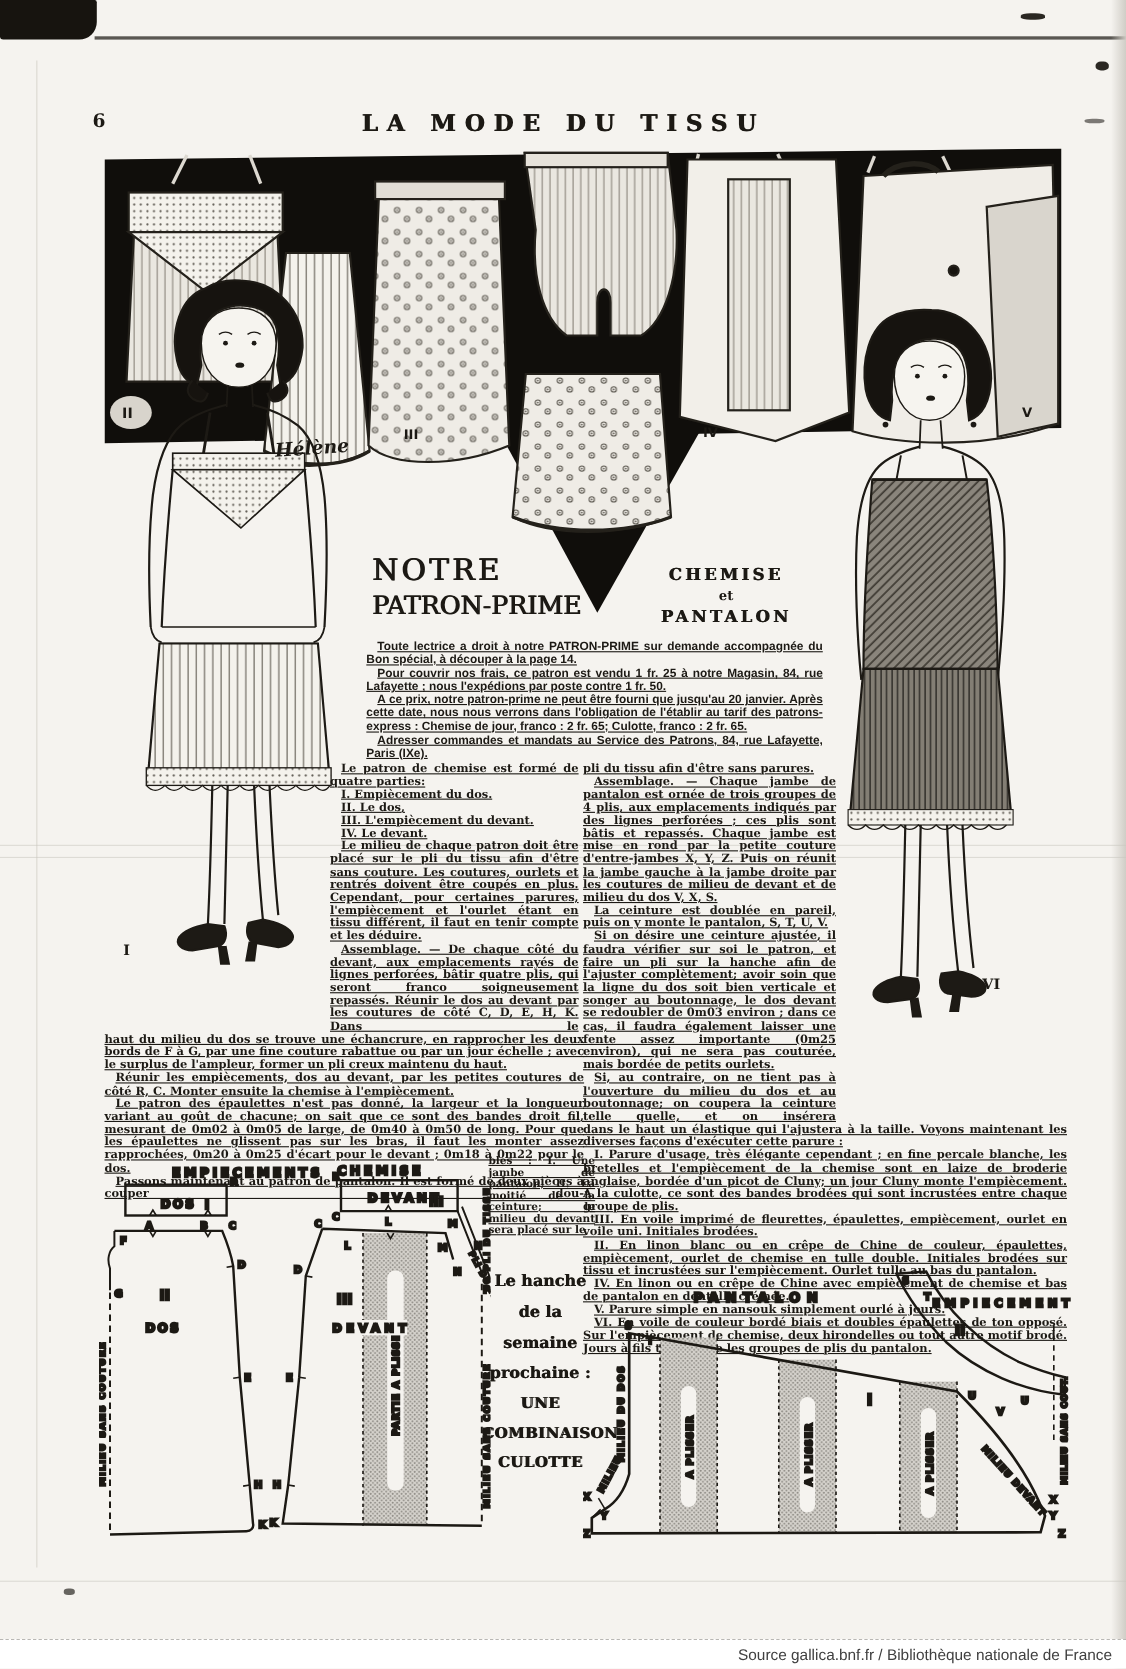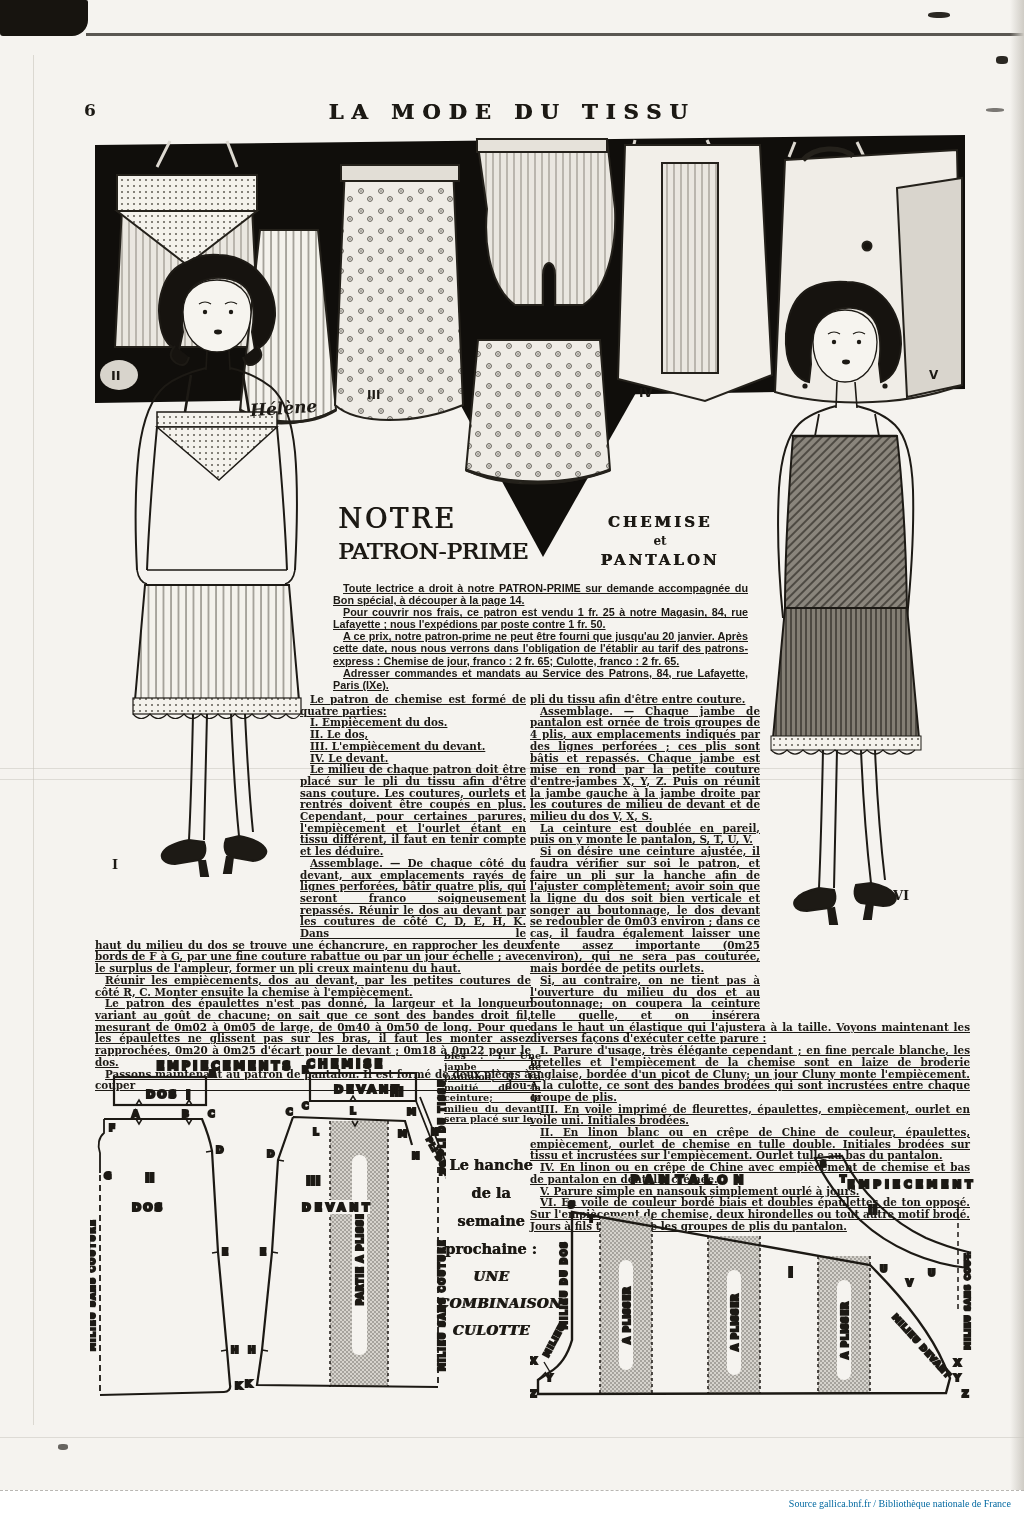--- a/index.html
+++ b/index.html
@@ -25,36 +25,36 @@
   
   .bodytext{font-size:10.4px;line-height:11.7px;font-weight:bold;}
   .left-region{left:95px;top:694px;width:436px;}
   .right-region{left:530px;top:694px;width:440px;}
   .colblock-left{margin-left:205px;width:226px;}
   .colblock-right{width:230px;}
   .midcol{left:444px;top:1051px;width:97px;font-size:9.6px;line-height:10.5px;font-weight:bold;text-align:justify;}
   
   .nextweek{left:438px;top:1156px;width:106px;text-align:center;font-weight:bold;}
   .nextweek div{font-size:14.5px;margin-bottom:11px;text-shadow:.5px 0 #1c1914;}
-  .nextweek div.heavy{font-size:13.5px;letter-spacing:.5px;text-shadow:1px 0 #1c1914;font-style:italic;}
+  .nextweek div.heavy{font-size:13.5px;letter-spacing:.5px;text-shadow:1px 0 #1c1914;}
   
   .signature{left:250px;top:398px;font-style:italic;font-size:17px;transform:rotate(-4deg);font-weight:bold;}
   .figlabel{font-size:13px;font-weight:bold;}
   .fig-left{left:112px;top:857px;}
   .fig-right{left:893px;top:888px;}
   
   .blob-tl{left:0;top:0;width:88px;height:36px;background:#17140f;border-radius:0 2px 16px 3px;}
   .topline{left:86px;top:33px;right:0;height:3px;background:#26231e;opacity:.75;}
   .edge-right{right:0;top:0;width:14px;height:100%;background:linear-gradient(90deg,rgba(0,0,0,0),#cfccc5);}
   .foldline{left:33px;top:55px;width:1px;height:1370px;background:#dbd8d1;}
   .scanline{left:0;right:0;height:1px;background:#c9c6c0;opacity:.55;}
   .speck{background:#2a2722;border-radius:40%;}
   
   .footer{left:0;top:1490px;width:1024px;height:27px;background:#ffffff;border-top:1px dashed #b9b7b3;box-sizing:border-box;text-align:right;}
-  .footer span{font-family:Liberation Serif, serif;font-size:10px;color:#0369a1;line-height:26px;margin-right:13px;}
+  .footer span{font-family:Liberation Sans, sans-serif;font-size:14px;color:#404040;line-height:26px;margin-right:13px;}
   svg text{font-family:"DejaVu Sans",sans-serif;fill:#1c1914;}
   svg .hand{font-weight:bold;}
 </style>
 </head>
 <body>
 
 <svg width="0" height="0" style="position:absolute">
   <defs>
     <pattern id="ldots" width="6" height="6" patternUnits="userSpaceOnUse">
       <rect width="6" height="6" fill="#f4f2ec"></rect>
@@ -259,21 +259,21 @@
     <p class="runon">Assemblage. — De chaque côté du devant, aux emplacements rayés de lignes perforées, bâtir quatre plis, qui seront franco soigneusement repassés. Réunir le dos au devant par les coutures de côté C, D, E, H, K. Dans le</p>
   </div>
   <p class="noindent">haut du milieu du dos se trouve une échancrure, en rapprocher les deux bords de F à G, par une fine couture rabattue ou par un jour échelle ; avec le surplus de l'ampleur, former un pli creux maintenu du haut.</p>
   <p>Réunir les empiècements, dos au devant, par les petites coutures de côté R, C. Monter ensuite la chemise à l'empiècement.</p>
   <p>Le patron des épaulettes n'est pas donné, la largeur et la longueur variant au goût de chacune; on sait que ce sont des bandes droit fil, mesurant de 0m02 à 0m05 de large, de 0m40 à 0m50 de long. Pour que les épaulettes ne glissent pas sur les bras, il faut les monter assez rapprochées, 0m20 à 0m25 d'écart pour le devant ; 0m18 à 0m22 pour le dos.</p>
   <p class="runon">Passons maintenant au patron de pantalon. Il est formé de deux pièces à couper dou-</p>
 </div>
 
 <div class="abs right-region bodytext just">
   <div class="colblock-right">
-    <p class="noindent">pli du tissu afin d'être entre couture.</p>
+    <p class="noindent">pli du tissu afin d'être sans parures.</p>
     <p>Assemblage. — Chaque jambe de pantalon est ornée de trois groupes de 4 plis, aux emplacements indiqués par des lignes perforées ; ces plis sont bâtis et repassés. Chaque jambe est mise en rond par la petite couture d'entre-jambes X, Y, Z. Puis on réunit la jambe gauche à la jambe droite par les coutures de milieu de devant et de milieu du dos V, X, S.</p>
     <p>La ceinture est doublée en pareil, puis on y monte le pantalon, S, T, U, V.</p>
     <p>Si on désire une ceinture ajustée, il faudra vérifier sur soi le patron, et faire un pli sur la hanche afin de l'ajuster complètement; avoir soin que la ligne du dos soit bien verticale et songer au boutonnage, le dos devant se redoubler de 0m03 environ ; dans ce cas, il faudra également laisser une fente assez importante (0m25 environ), qui ne sera pas couturée, mais bordée de petits ourlets.</p>
     <p class="runon">Si, au contraire, on ne tient pas à l'ouverture du milieu du dos et au boutonnage; on coupera la ceinture telle quelle, et on insérera</p>
   </div>
   <p class="noindent">dans le haut un élastique qui l'ajustera à la taille. Voyons maintenant les diverses façons d'exécuter cette parure :</p>
   <p>I. Parure d'usage, très élégante cependant ; en fine percale blanche, les bretelles et l'empiècement de la chemise sont en laize de broderie anglaise, bordée d'un picot de Cluny; un jour Cluny monte l'empiècement. A la culotte, ce sont des bandes brodées qui sont incrustées entre chaque groupe de plis.</p>
   <p>III. En voile imprimé de fleurettes, épaulettes, empiècement, ourlet en voile uni. Initiales brodées.</p>
   <p>II. En linon blanc ou en crêpe de Chine de couleur, épaulettes, empiècement, ourlet de chemise en tulle double. Initiales brodées sur tissu et incrustées sur l'empiècement. Ourlet tulle au bas du pantalon.</p>
   <p>IV. En linon ou en crêpe de Chine avec empiècement de chemise et bas de pantalon en dentelle crémée.</p>

